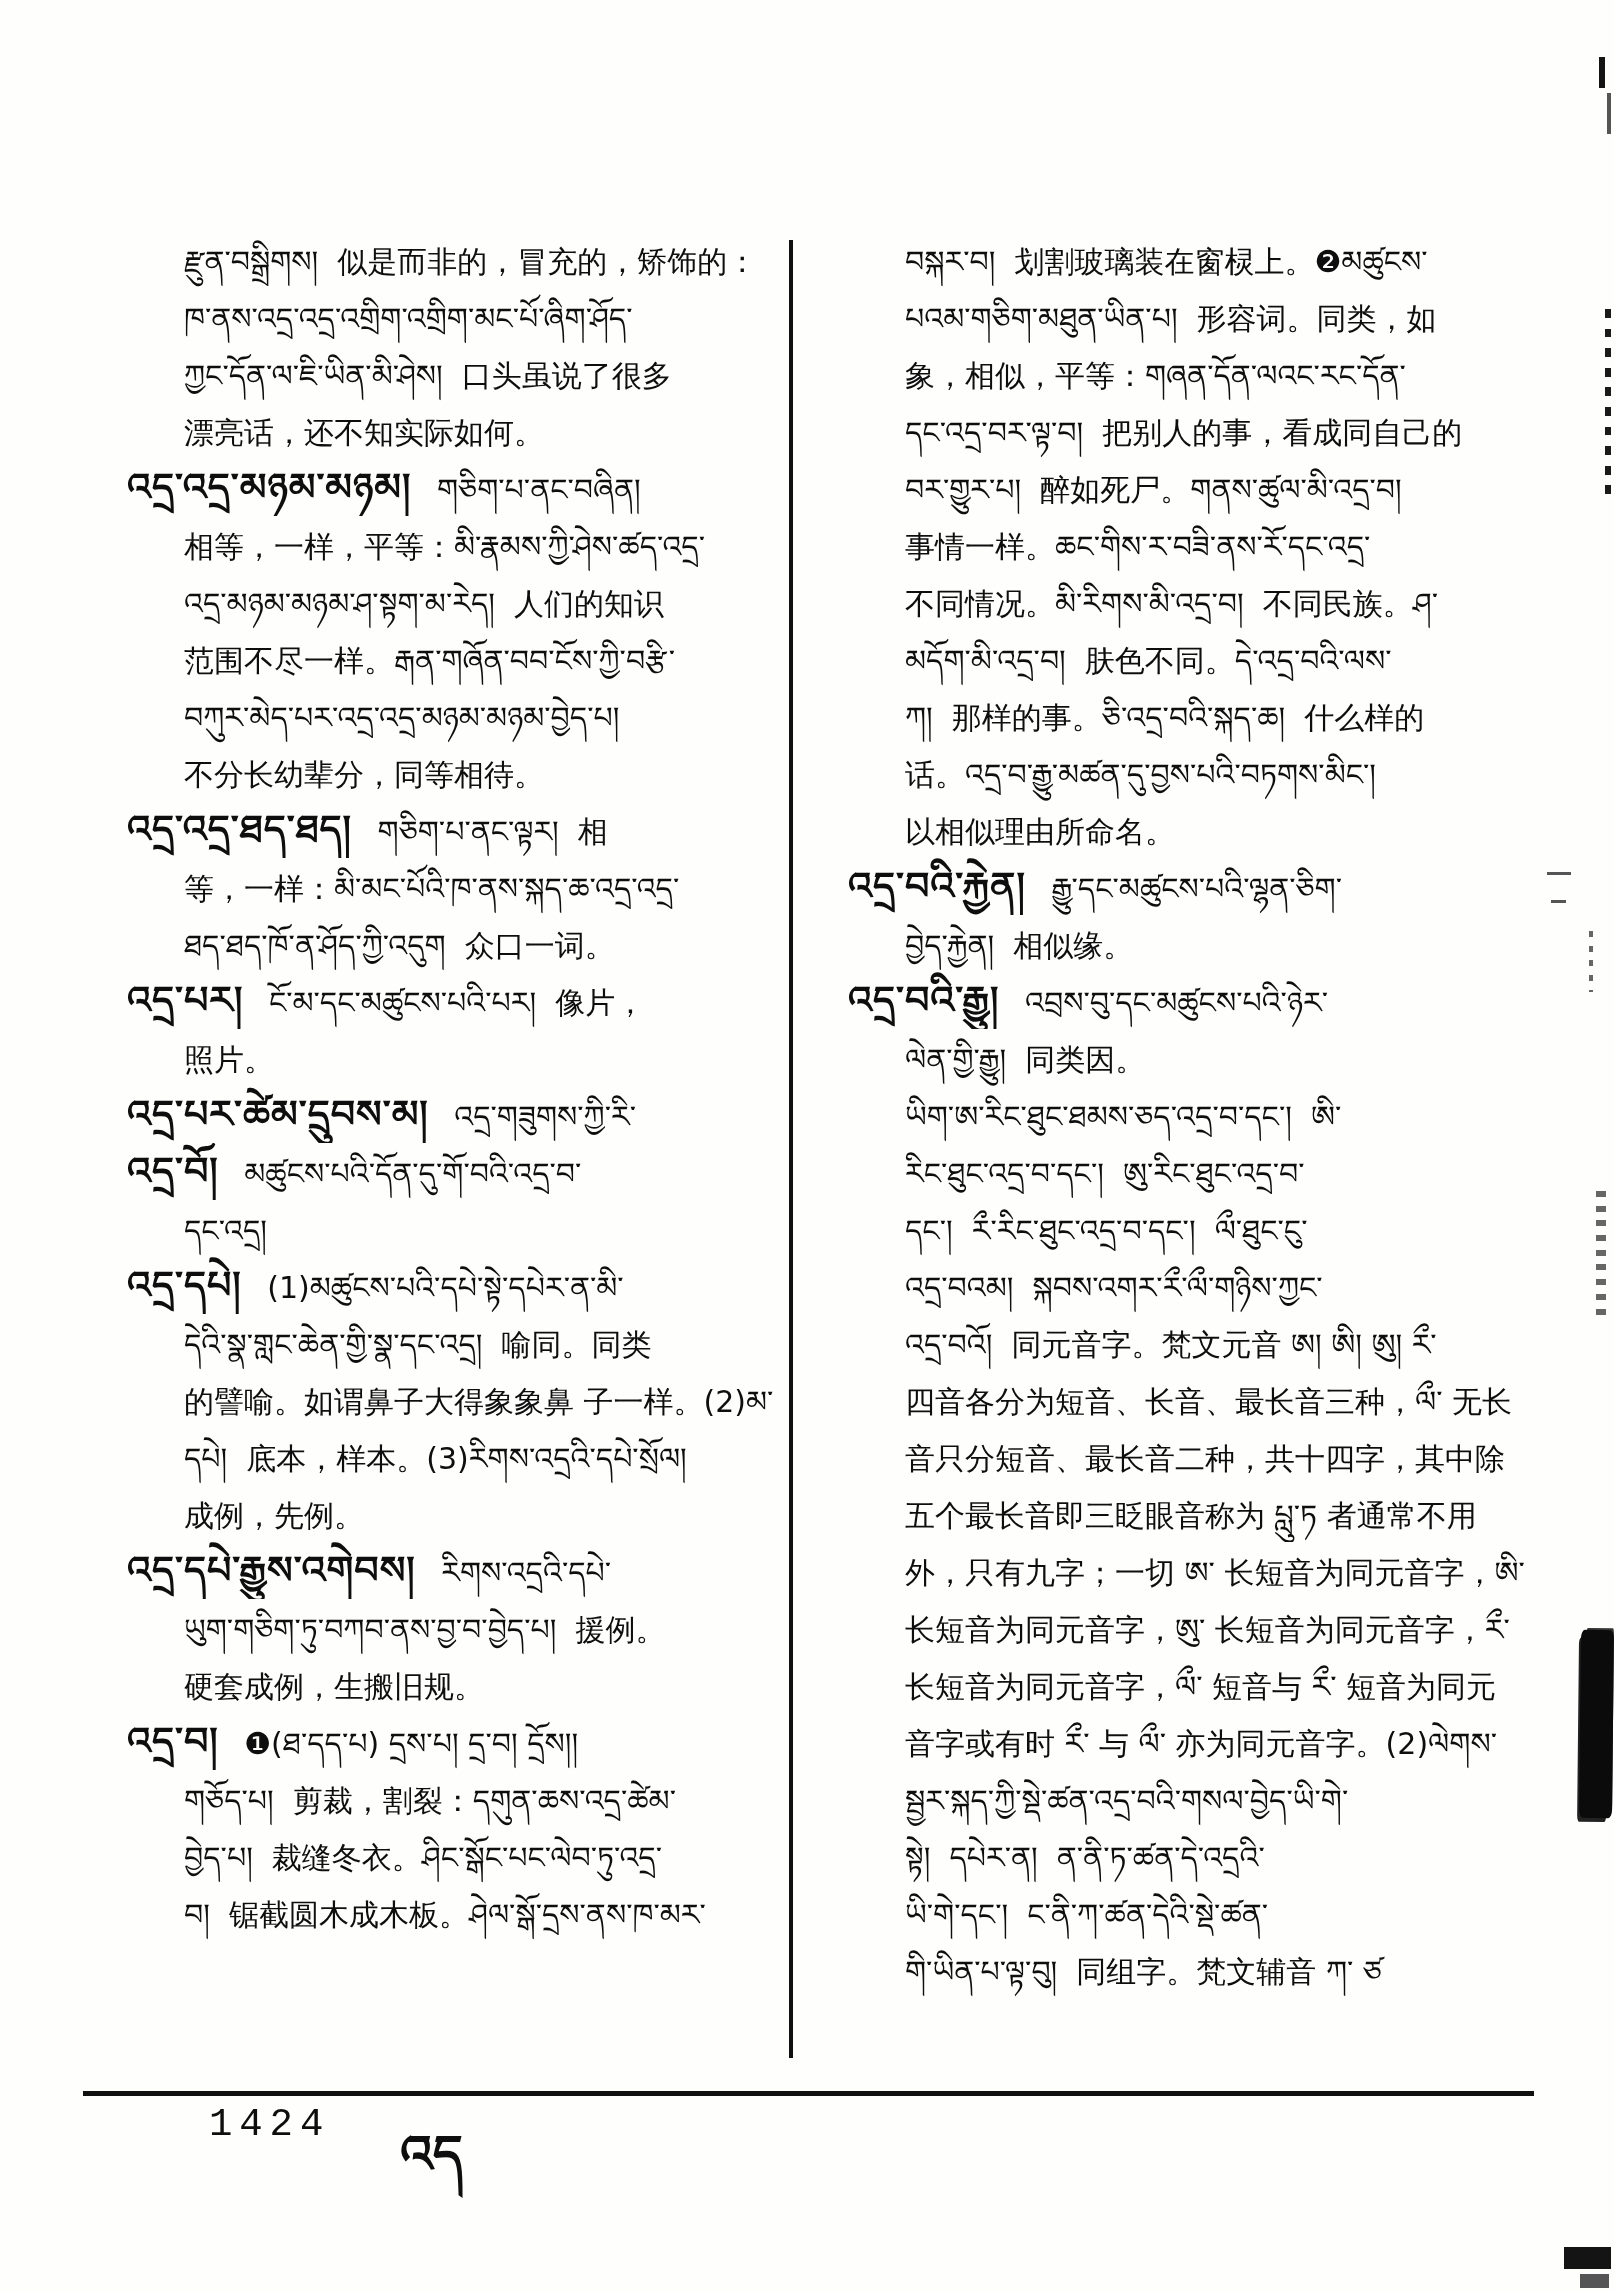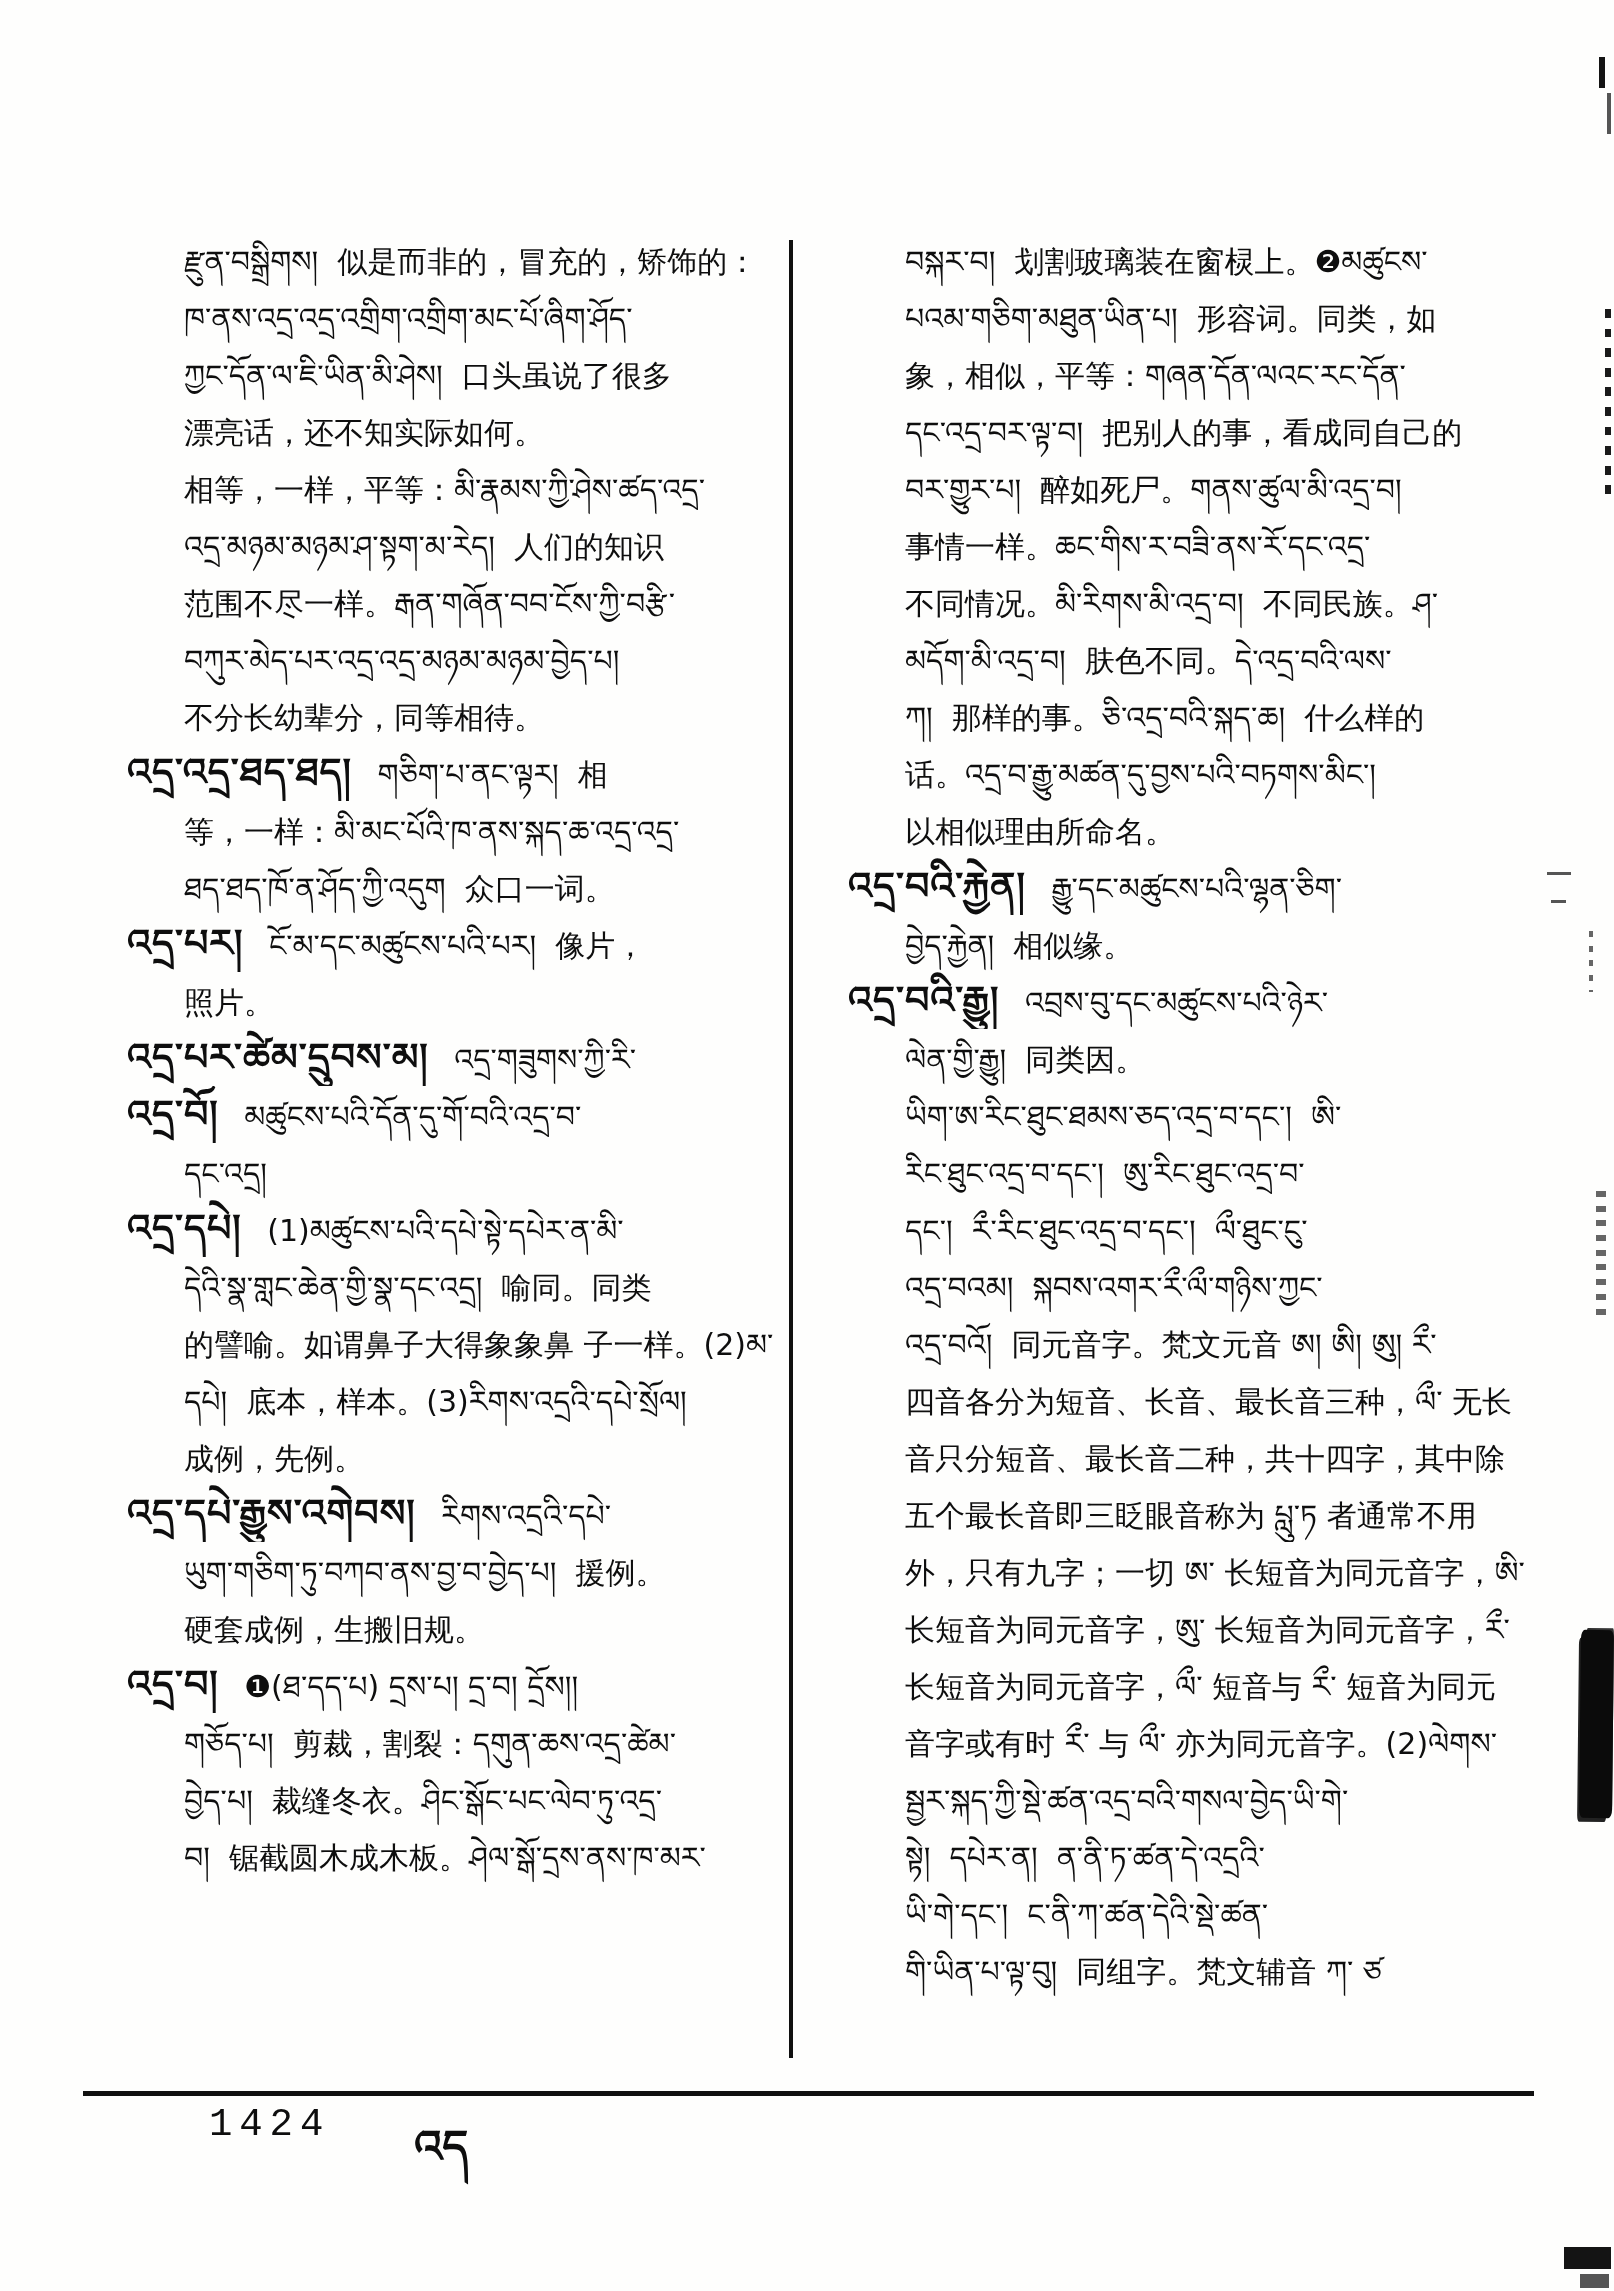--- a/index.html
+++ b/index.html
@@ -13,36 +13,37 @@
   #col-right{left:848px;width:696px;}
   .line{height:57px;line-height:57px;white-space:pre;overflow:hidden;}
   .line.indent{padding-left:57px;}
   .head{font-weight:bold;font-size:38px;margin-right:25.5px;letter-spacing:1px;}
   .head:empty{margin-right:0;}
   .body{font-size:30px;}
   .divider{position:absolute;left:789px;top:240px;width:3.9px;height:1818px;background:#101010;}
   .footer-rule{position:absolute;left:83px;top:2091px;width:1451px;height:4.9px;background:#101010;}
   .page-number{position:absolute;left:209px;top:2103px;font-size:39px;letter-spacing:6.9px;
     font-family:Liberation Mono, monospace;}
-  .section-syllable{position:absolute;left:414px;top:2096px;font-size:45px;font-weight:bold;font-family:Liberation Mono, monospace;}
+  .section-syllable{position:absolute;left:400px;top:2096px;font-size:52px;font-weight:bold;font-family:Liberation Mono, monospace;}
   .artifact{position:absolute;background:#141414;}
   .artifact.gray{background:#555;}
   .artifact.dashes{background:repeating-linear-gradient(180deg,#1a1a1a 0 8.8px,transparent 8.8px 19.6px);}
   .artifact.graydashes{background:repeating-linear-gradient(180deg,#666 0 5.9px,transparent 5.9px 14.7px);}
   .artifact.streak{background:#0b0b0b;border-radius:3.9px/8.8px;transform:rotate(0.6deg);
     box-shadow:-3.9px 5.9px 0 -2px #222,2.9px -4.9px 0 -2.9px #333;}
 </style>
 </head>
 <body>
 
 <div class="col" id="col-left">
     <div class="line indent"><span class="head"></span><span class="body">རྫུན་བསྒྲིགས།  似是而非的，冒充的，矫饰的：</span></div>
     <div class="line indent"><span class="head"></span><span class="body">ཁ་ནས་འདྲ་འདྲ་འགྲིག་འགྲིག་མང་པོ་ཞིག་ཤོད་</span></div>
     <div class="line indent"><span class="head"></span><span class="body">ཀྱང་དོན་ལ་ཇི་ཡིན་མི་ཤེས།  口头虽说了很多</span></div>
     <div class="line indent"><span class="head"></span><span class="body">漂亮话，还不知实际如何。</span></div>
+    <div class="line entry"><span class="head">འདྲ་འདྲ་མཉམ་མཉམ།</span><span class="body">གཅིག་པ་ནང་བཞིན།</span></div>
     <div class="line indent"><span class="head"></span><span class="body">相等，一样，平等：མི་རྣམས་ཀྱི་ཤེས་ཚད་འདྲ་</span></div>
     <div class="line indent"><span class="head"></span><span class="body">འདྲ་མཉམ་མཉམ་ཤ་སྟག་མ་རེད།  人们的知识</span></div>
     <div class="line indent"><span class="head"></span><span class="body">范围不尽一样。རྒན་གཞོན་བབ་ངོས་ཀྱི་བརྩི་</span></div>
     <div class="line indent"><span class="head"></span><span class="body">བཀུར་མེད་པར་འདྲ་འདྲ་མཉམ་མཉམ་བྱེད་པ།</span></div>
     <div class="line indent"><span class="head"></span><span class="body">不分长幼辈分，同等相待。</span></div>
     <div class="line entry"><span class="head">འདྲ་འདྲ་ཐད་ཐད།</span><span class="body">གཅིག་པ་ནང་ལྟར།  相</span></div>
     <div class="line indent"><span class="head"></span><span class="body">等，一样：མི་མང་པོའི་ཁ་ནས་སྐད་ཆ་འདྲ་འདྲ་</span></div>
     <div class="line indent"><span class="head"></span><span class="body">ཐད་ཐད་ཁོ་ན་ཤོད་ཀྱི་འདུག  众口一词。</span></div>
     <div class="line entry"><span class="head">འདྲ་པར།</span><span class="body">ངོ་མ་དང་མཚུངས་པའི་པར།  像片，</span></div>
     <div class="line indent"><span class="head"></span><span class="body">照片。</span></div>

